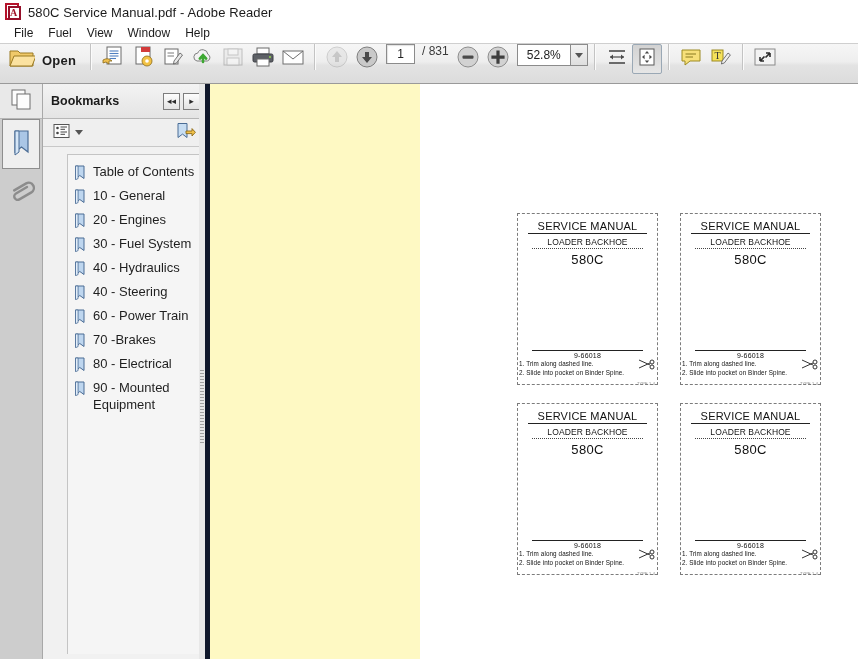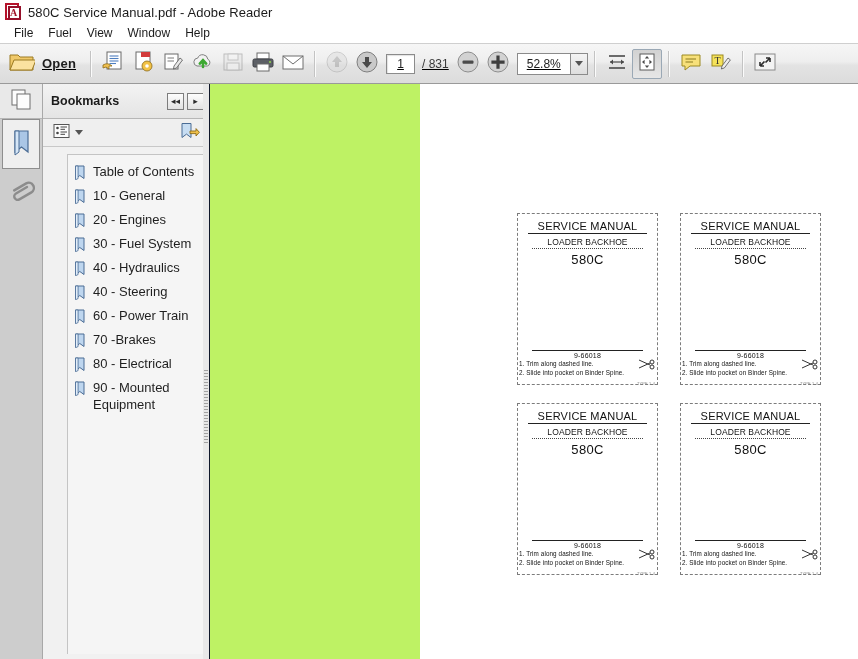--- a/index.html
+++ b/index.html
@@ -94,23 +94,22 @@
   
   .toolbar {
     position: absolute;
     left: 0; top: 43px;
     width: 858px; height: 41px;
     box-sizing: border-box;
     background: linear-gradient(to bottom, #f6f6f6 0%, #eeeeee 45%, #e3e3e3 55%, #dcdcdc 100%);
     border-top: 1px solid #cfcfcf;
     border-bottom: 1px solid #9a9a9a;
     display: flex;
-    align-items: center;
+    align-items: flex-start;
     padding: 0 5px;
-    text-decoration: underline;
   }
   .tb-sep {
     width: 1px; height: 26px;
     background: #c3c3c3;
     border-right: 1px solid #fbfbfb;
     margin: 0 6px;
     flex: 0 0 auto;
   }
   .tb-btn {
     width: 30px; height: 30px;
@@ -219,21 +218,21 @@
     border: 1px solid #8e8e8e;
     margin: 0 2px;
   }
 
   
   .panel {
     position: absolute;
     left: 43px; top: 84px;
     width: 167px; height: 575px;
     background: #f1f1f1;
-    border-right: 1px solid #0f172a;
+    border-right: 5px solid #0f172a;
     box-sizing: border-box;
   }
   .panel-head {
     height: 35px;
     background: linear-gradient(to bottom,#f3f3f3,#e4e4e4);
     border-bottom: 1px solid #b6b6b6;
     display: flex; align-items: center;
     padding: 0 5px 0 8px;
     box-sizing: border-box;
   }
@@ -310,21 +309,21 @@
       radial-gradient(circle, #9a9a9a 0.6px, transparent 0.8px);
     background-size: 2px 3px;
     opacity: .9;
   }
 
   
   .viewport {
     position: absolute;
     left: 210px; top: 84px;
     width: 648px; height: 575px;
-    background: #bef264;
+    background: #fef9c3;
     overflow: hidden;
   }
   .pdf-page {
     position: absolute;
     left: 210px; top: 0;
     width: 438px; height: 575px;
     background: #ffffff;
   }
   .cards {
     position: absolute;

